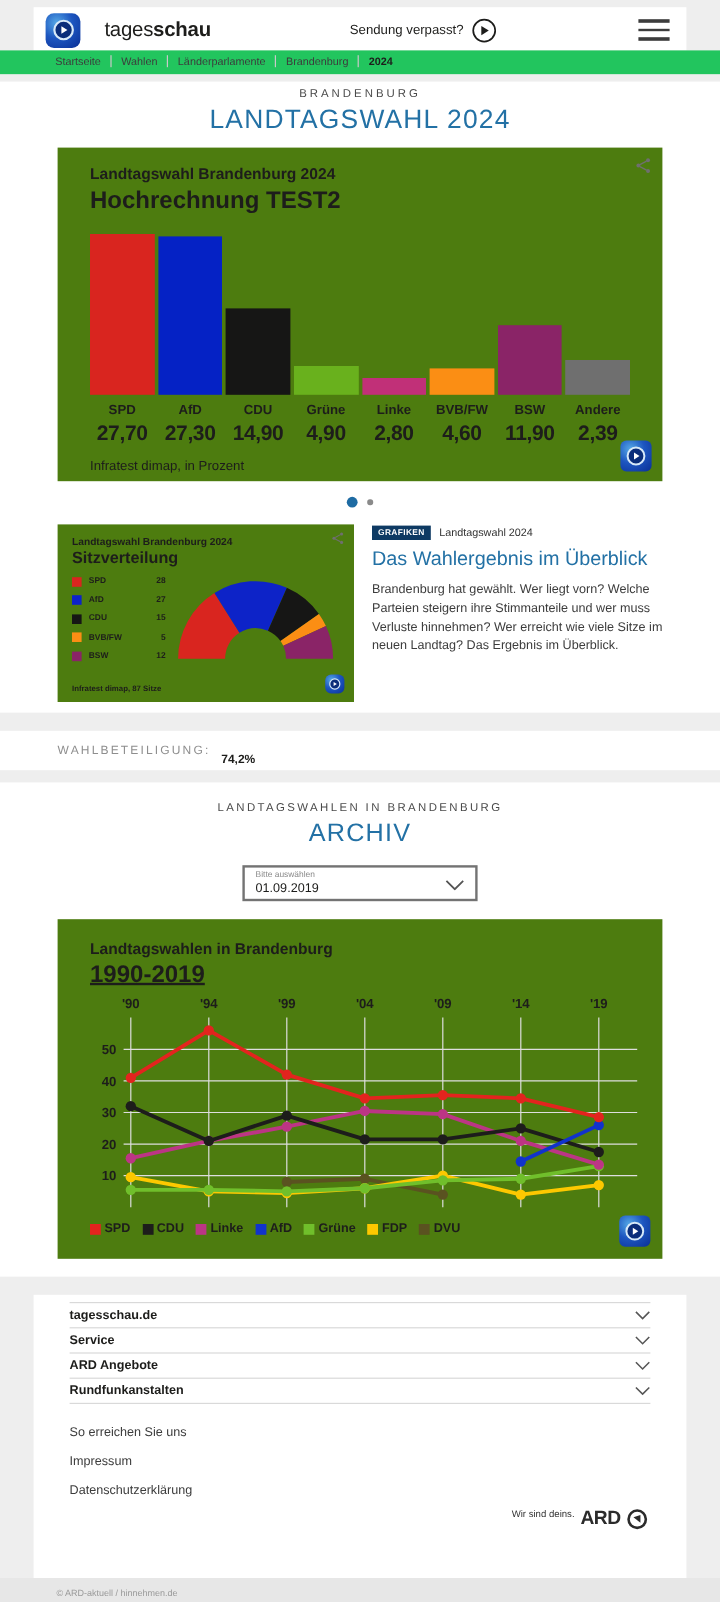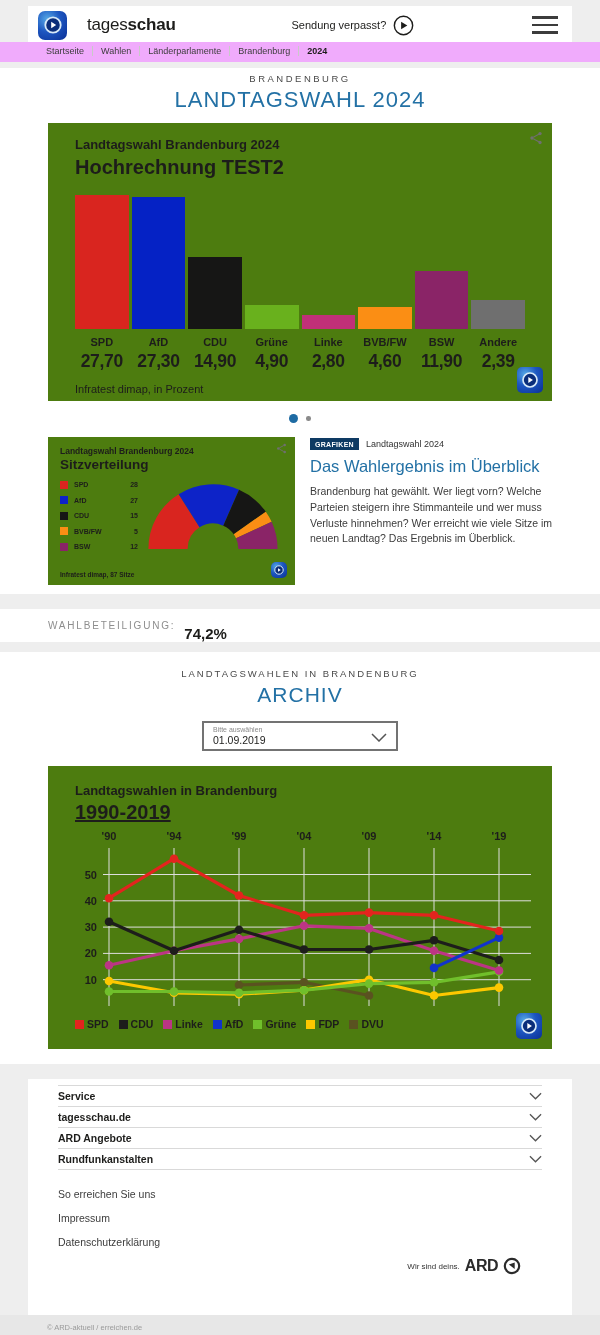--- a/index.html
+++ b/index.html
@@ -21,21 +21,21 @@
     display:flex; align-items:center; justify-content:center;
   }
   .logo-text { font-size:17px; letter-spacing:-0.2px; }
   .logo-text b { font-weight:700; }
   .missed { display:flex; align-items:center; gap:7px; }
   .missed-label { font-size:11px; color:#1d1d1b; }
   .spacer { flex:1; }
   .burger { display:flex; flex-direction:column; gap:5px; cursor:pointer; padding:4px 2px; }
   .burger span { width:26px; height:2.5px; background:#3c3c3c; display:block; }
   .breadcrumb {
-    background:#f0abfc; padding:4px 12px 6px 38px; display:flex; align-items:center;
+    background:#22c55e; padding:4px 12px 6px 38px; display:flex; align-items:center;
     font-size:9px; color:#3c3c3c;
   }
   .breadcrumb span { padding:0 8px; border-right:1px solid #c9c9c9; cursor:pointer; }
   .breadcrumb span:last-child { border-right:none; font-weight:700; color:#1d1d1b; }
   .band6 { height:6px; background:#eeeeee; }
   .band10 { height:10px; background:#eeeeee; }
   .band15 { height:15px; background:#eeeeee; }
 
   .main { background:#fff; padding:5px 0 9px; }
   .kicker { text-align:center; font-size:9.5px; letter-spacing:2.5px; color:#4a4a4a; height:12px; }
@@ -82,21 +82,21 @@
 
   .teaser { flex:1; padding-top:1px; }
   .badge-row { display:flex; align-items:center; gap:7px; }
   .badge { background:#0e3a63; color:#fff; font-size:7px; font-weight:700; padding:2.5px 5px; letter-spacing:0.3px; }
   .teaser-kicker { font-size:9px; color:#333; }
   .teaser-title { font-size:16.5px; color:#2371a5; margin-top:7px; cursor:pointer; }
   .teaser-text { font-size:10.5px; color:#3c3c3c; line-height:1.5; margin-top:8px; }
 
   .turnout { background:#fff; height:33px; display:flex; align-items:center; padding-left:48px; }
   .turnout-label { font-size:10px; letter-spacing:1.8px; color:#8e8e8e; }
-  .turnout-value { font-size:15px; font-weight:700; margin-left:9px;margin-top:15px; }
+  .turnout-value { font-size:10px; font-weight:700; margin-left:9px;margin-top:15px; }
 
   .archive { background:#fff; padding:16px 0 15px; }
   .archive-kicker { text-align:center; font-size:9.5px; letter-spacing:2px; color:#4a4a4a; height:12px; }
   .archive-title { text-align:center; font-size:21px; letter-spacing:1px; color:#2371a5; margin-top:3px; height:24px; }
   .select-box {
     width:196px; height:30px; margin:14px auto 0; background:#fff;
     border:2px solid #737373; position:relative; padding:3px 9px; cursor:pointer;
   }
   .select-label { font-size:7px; color:#8a8a8a; }
   .select-value { font-size:10.5px; color:#1d1d1b; margin-top:1px; }
@@ -113,21 +113,21 @@
 
   .footer { margin:0 28px; background:#fff; height:236px; padding:6px 30px 0; position:relative; }
   .acc { border-top:1px solid #d9d9d9; }
   .acc-row {
     height:21px; display:flex; align-items:center; justify-content:space-between;
     border-bottom:1px solid #d9d9d9; cursor:pointer;
   }
   .acc-label { font-size:10.5px; font-weight:700; }
   .flinks { margin-top:12px; }
   .flink { font-size:10.5px; color:#3c3c3c; padding:6px 0; cursor:pointer; }
-  .ard-claim { position:absolute; right:51px; bottom:40px; display:flex; align-items:center; gap:5px;margin-top:28px; }
+  .ard-claim { position:absolute; right:32px; bottom:40px; display:flex; gap:5px;margin-top:28px; }
   .claim-text { font-size:8px; color:#333; }
   .claim-brand { font-size:16px; font-weight:700; letter-spacing:-0.5px; color:#2b2b2b; }
   .bottombar { height:24px; background:#e7e7e7; display:flex; align-items:center; padding-left:47px; }
   .copyright { font-size:7.5px; color:#9a9a9a; }
 
   svg { display:block; }
 </style>
 </head>
 <body>
 
@@ -464,27 +464,27 @@
       </svg>
     </div>
   </div>
 </div>
 
 <div class="band15"></div>
 
 <div class="footer">
   <div class="acc">
     <div class="acc-row">
-      <span class="acc-label">Service</span>
+      <span class="acc-label">tagesschau.de</span>
       <svg width="13" height="8" viewBox="0 0 14 8">
           <polyline points="1,1 7,7 13,1" fill="none" stroke="#555" stroke-width="1.4"></polyline>
         </svg>
     </div>
     <div class="acc-row">
-      <span class="acc-label">tagesschau.de</span>
+      <span class="acc-label">Service</span>
       <svg width="13" height="8" viewBox="0 0 14 8">
           <polyline points="1,1 7,7 13,1" fill="none" stroke="#555" stroke-width="1.4"></polyline>
         </svg>
     </div>
     <div class="acc-row">
       <span class="acc-label">ARD Angebote</span>
       <svg width="13" height="8" viewBox="0 0 14 8">
           <polyline points="1,1 7,7 13,1" fill="none" stroke="#555" stroke-width="1.4"></polyline>
         </svg>
     </div>
@@ -504,14 +504,14 @@
     <span class="claim-text">Wir sind deins.</span>
     <span class="claim-brand">ARD</span>
     <svg width="18" height="18" viewBox="0 0 20 20">
       <circle cx="10" cy="10" r="8" fill="none" stroke="#2b2b2b" stroke-width="2.4"></circle>
       <path d="M6.5 8.2 L13 6.2 L13 13.2 Z" fill="#2b2b2b"></path>
     </svg>
   </div>
 </div>
 
 <div class="bottombar">
-  <span class="copyright">© ARD-aktuell / erreichen.de</span>
+  <span class="copyright">© ARD-aktuell / hinnehmen.de</span>
 </div>
 
 </body></html>

